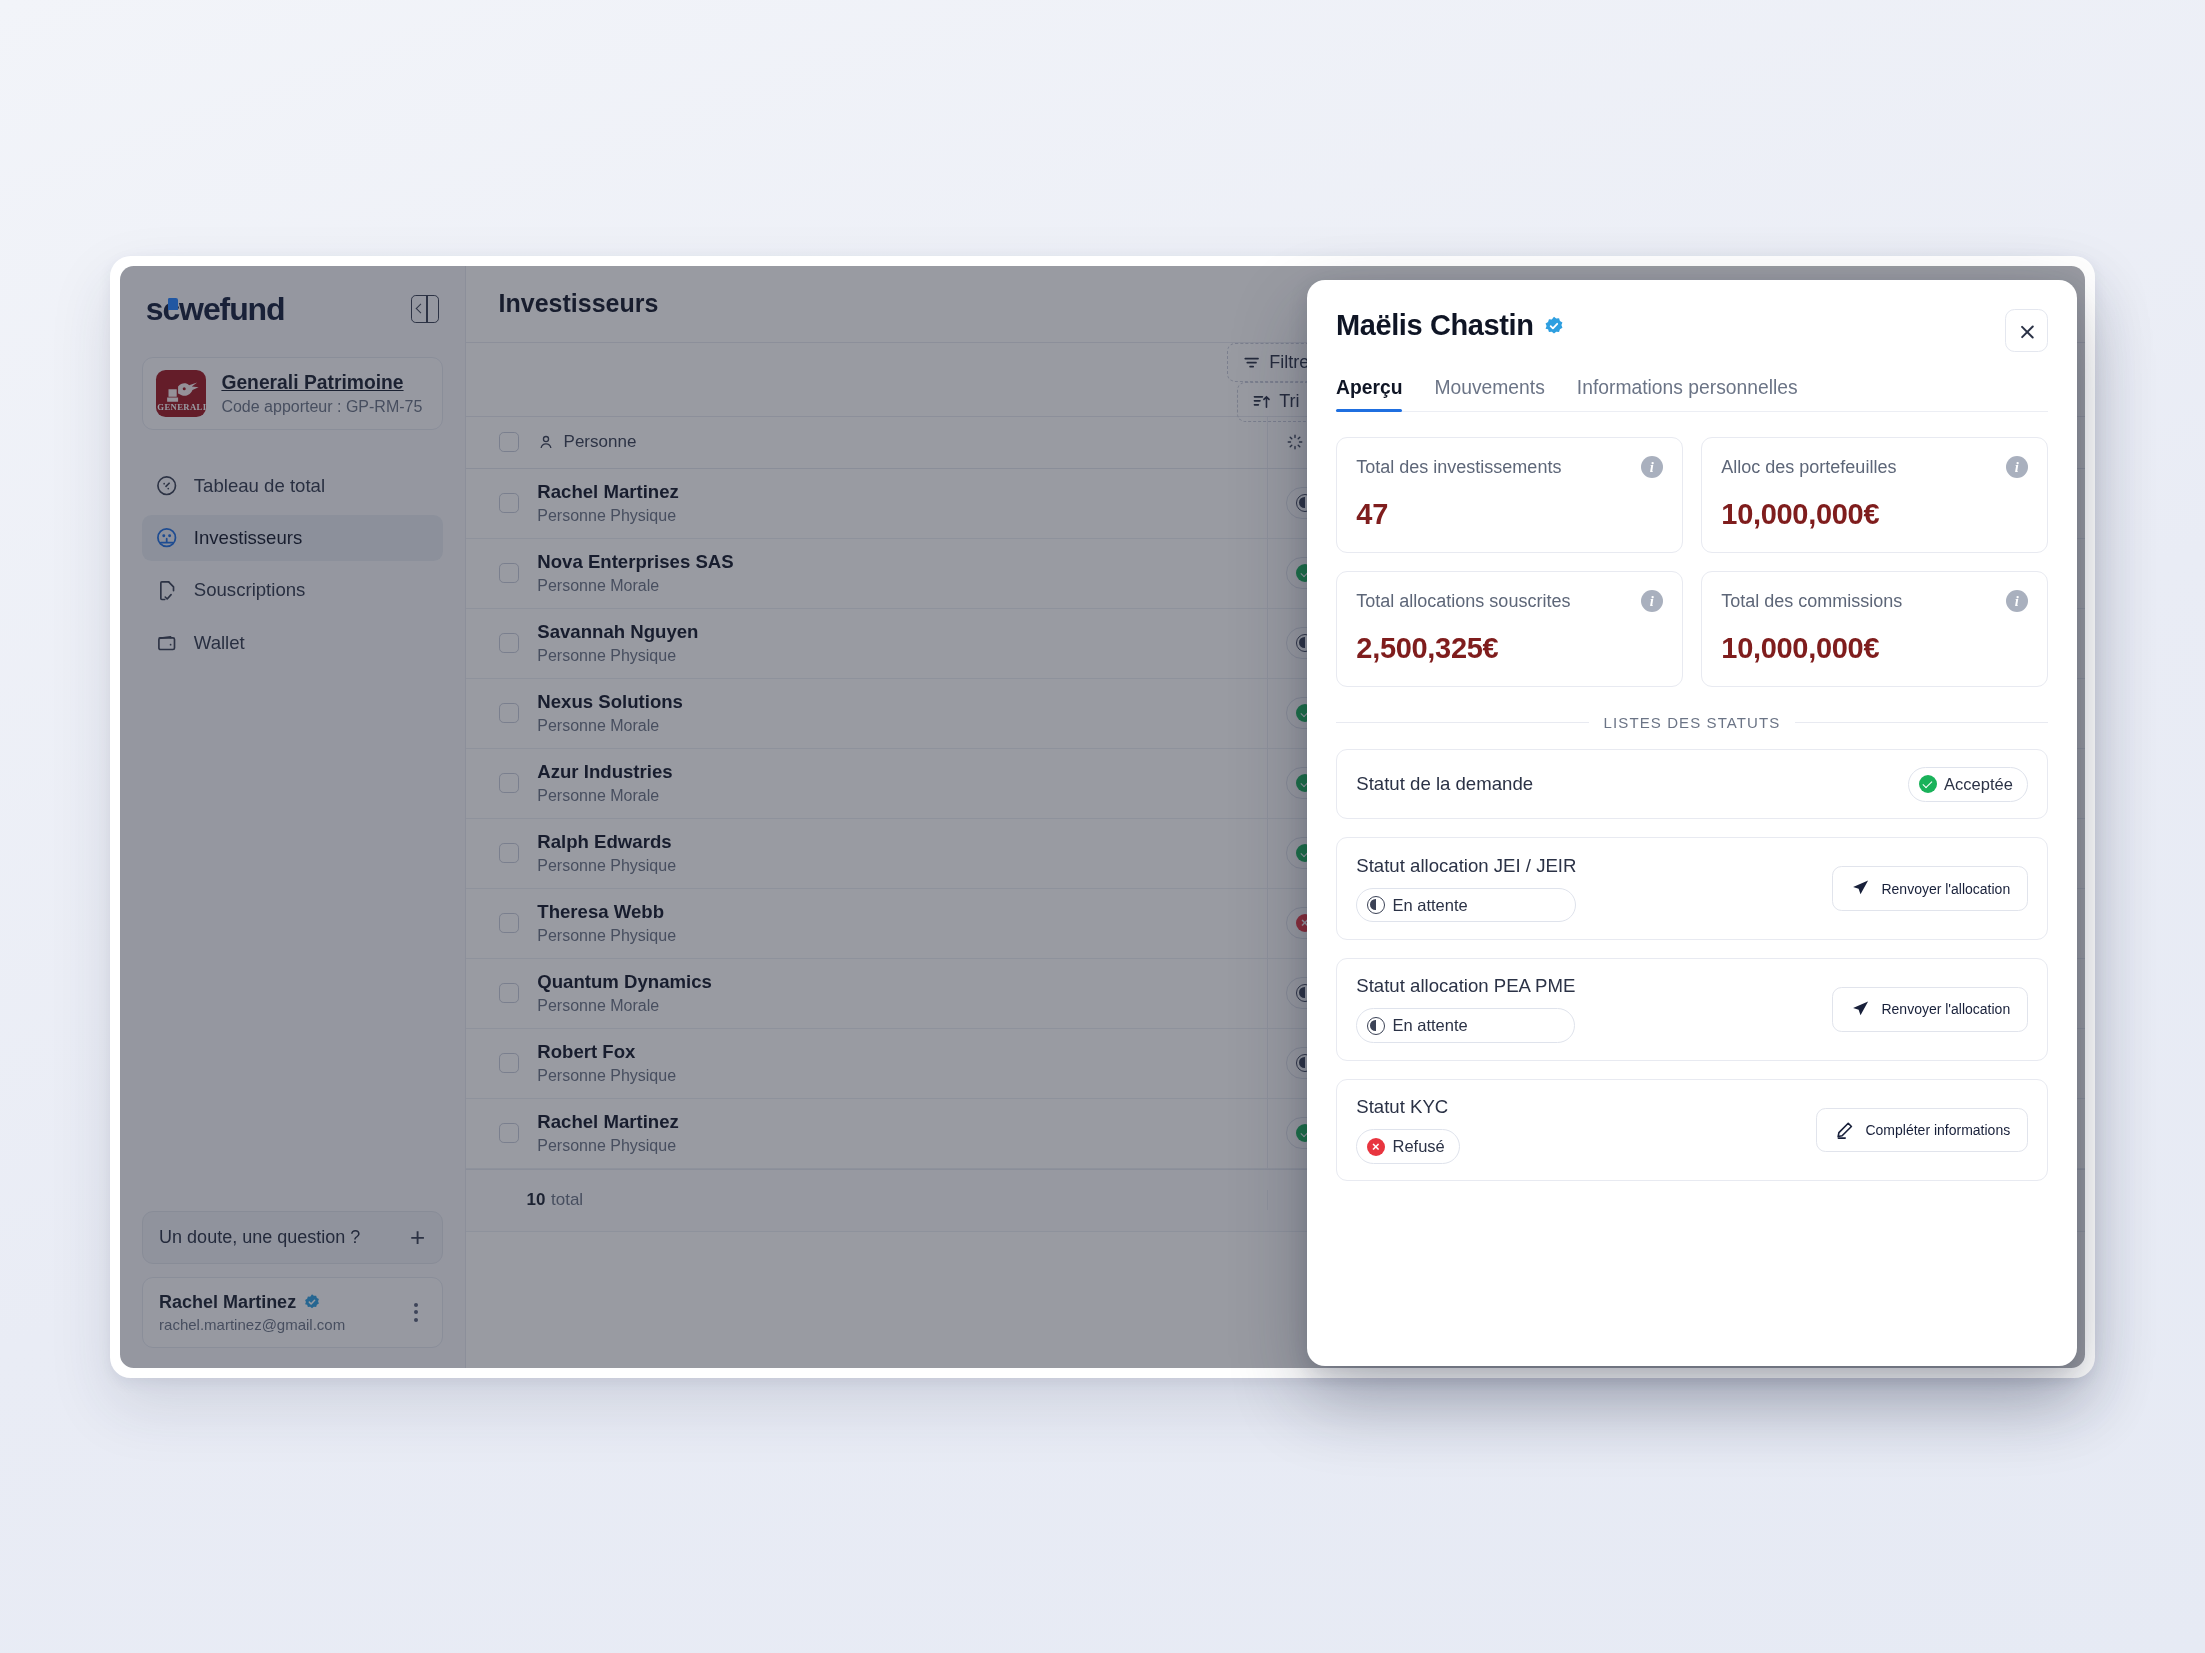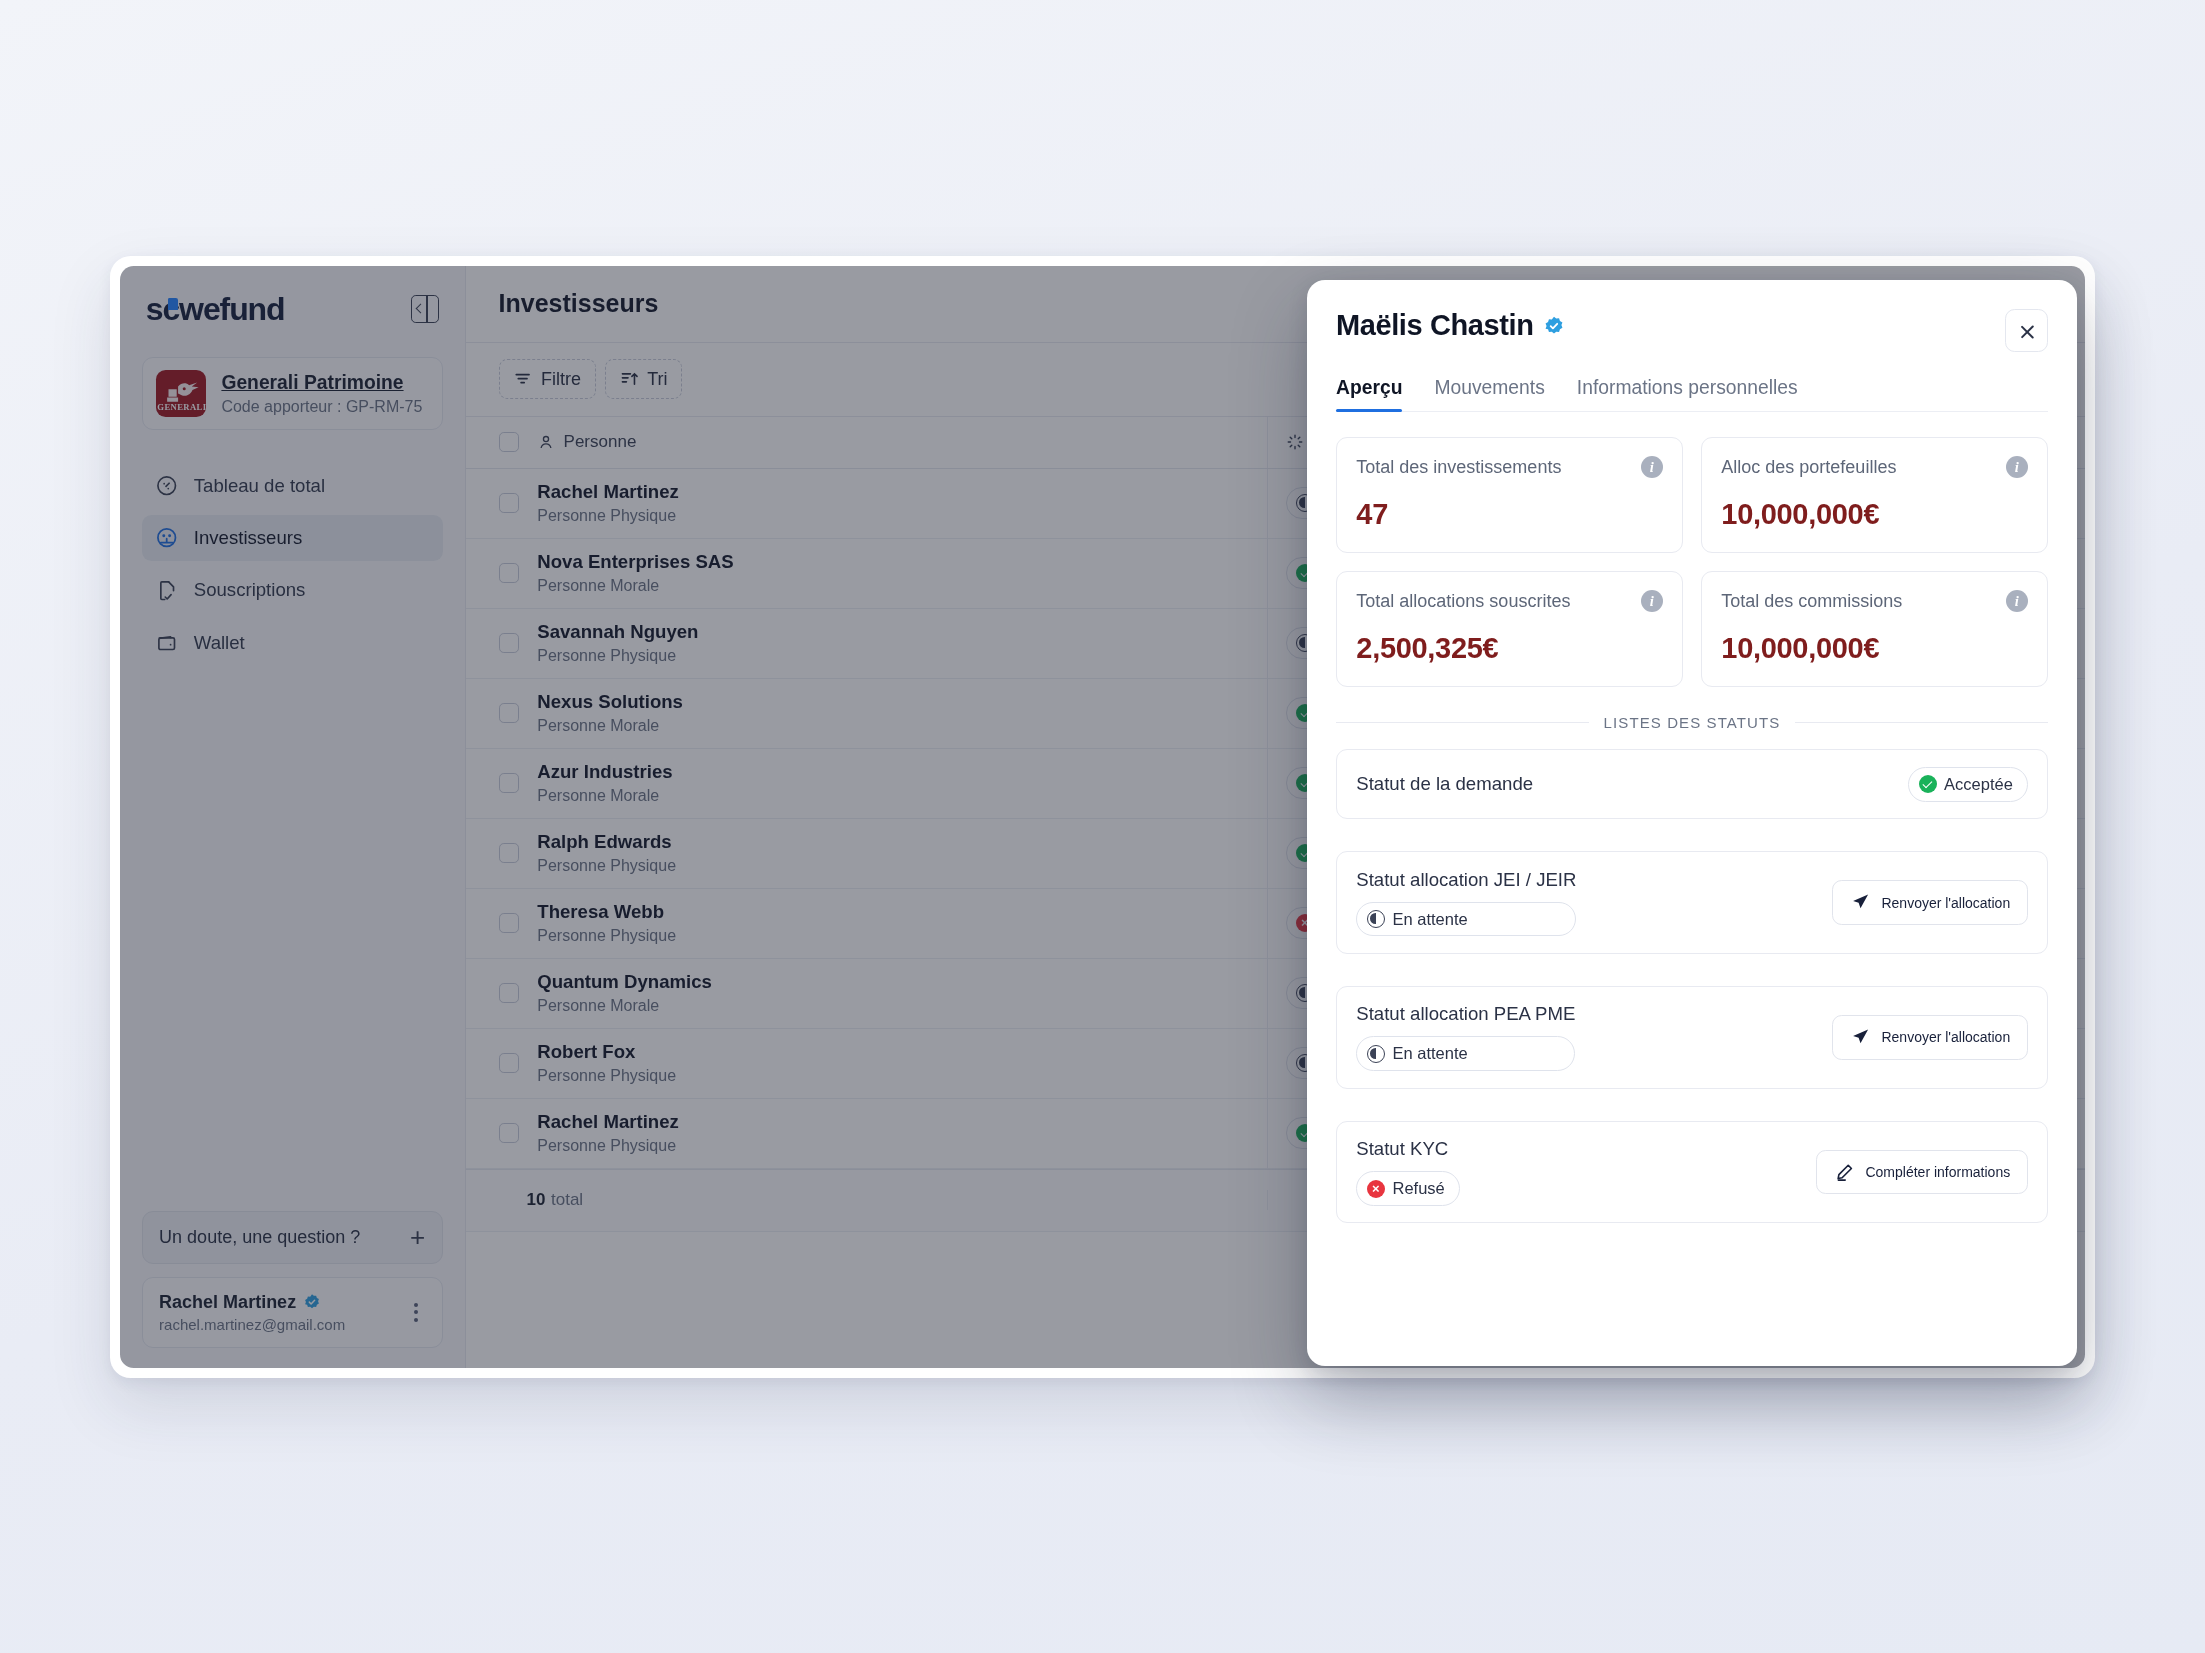--- a/index.html
+++ b/index.html
@@ -133,22 +133,22 @@
 
   
   #main { flex: 1 1 auto; display: flex; flex-direction: column; min-width: 0; background:#ffffff;}
   .page-head {
     height: 77px; display: flex; align-items: center;
     padding: 0 33px; border-bottom: 0.7px solid #e8eaf0;
   }
   .page-title { font-size: 25px; font-weight: 600; color: #141b2d; }
 
   .toolbar {
-    height: 74px; display: flex; align-items: center; gap: 9px;
-    padding: 0 33px; border-bottom: 0.7px solid #e8eaf0;
+    height: 74px; display: flex; align-items: center; gap: 0;
+    padding: 0 33px; border-bottom: 0.7px solid #e8eaf0; flex-direction: column;
   }
   .tool-btn {
     display:flex; align-items:center; gap:8.3px;
     border: 1.4px dashed #c8cdda; border-radius: 8.3px;
     padding: 8.3px 13.8px; font-size: 18px; color: #2b3246; cursor:pointer; background:transparent;
   }
   .tool-btn .ico { width:19.3px; height:19.3px; flex:0 0 19.3px;}
 
   
   .table-wrap { flex:1 1 auto; display:flex; flex-direction:column; min-height:0;}
@@ -243,21 +243,21 @@
   .stat-value { font-size:29px; font-weight:700; color:#7f1d1d; margin-top:20px; letter-spacing:-0.3px;}
 
   .divider-label {
     display:flex; align-items:center; gap:15px; margin:27.6px 0 18px 0;
     font-size:15px; letter-spacing:1.1px; color:#6b7486;
   }
   .divider-label::before, .divider-label::after{
     content:""; height:1px; background:#e8eaf1; flex:1 1 auto;
   }
 
-  .st-list { display:flex; flex-direction:column; gap:32px;}
+  .st-list { display:flex; flex-direction:column; gap:18px;}
   .st-card {
     border:1px solid #e8eaf1; border-radius:11px; background:#fff;
     padding:16.5px 19.3px; display:flex; align-items:center; justify-content:space-between; gap:13.8px;
   }
   .st-left { display:flex; flex-direction:column; gap:11px; min-width:0;}
   .st-label { font-size:18.6px; color:#2b3246;}
   .act-btn {
     display:inline-flex; align-items:center; gap:11px;
     border:1px solid #e1e4ec; border-radius:9.6px; background:#fff;
     padding:11px 16.5px; font-size:14px; color:#18203a; cursor:pointer; white-space:nowrap;

